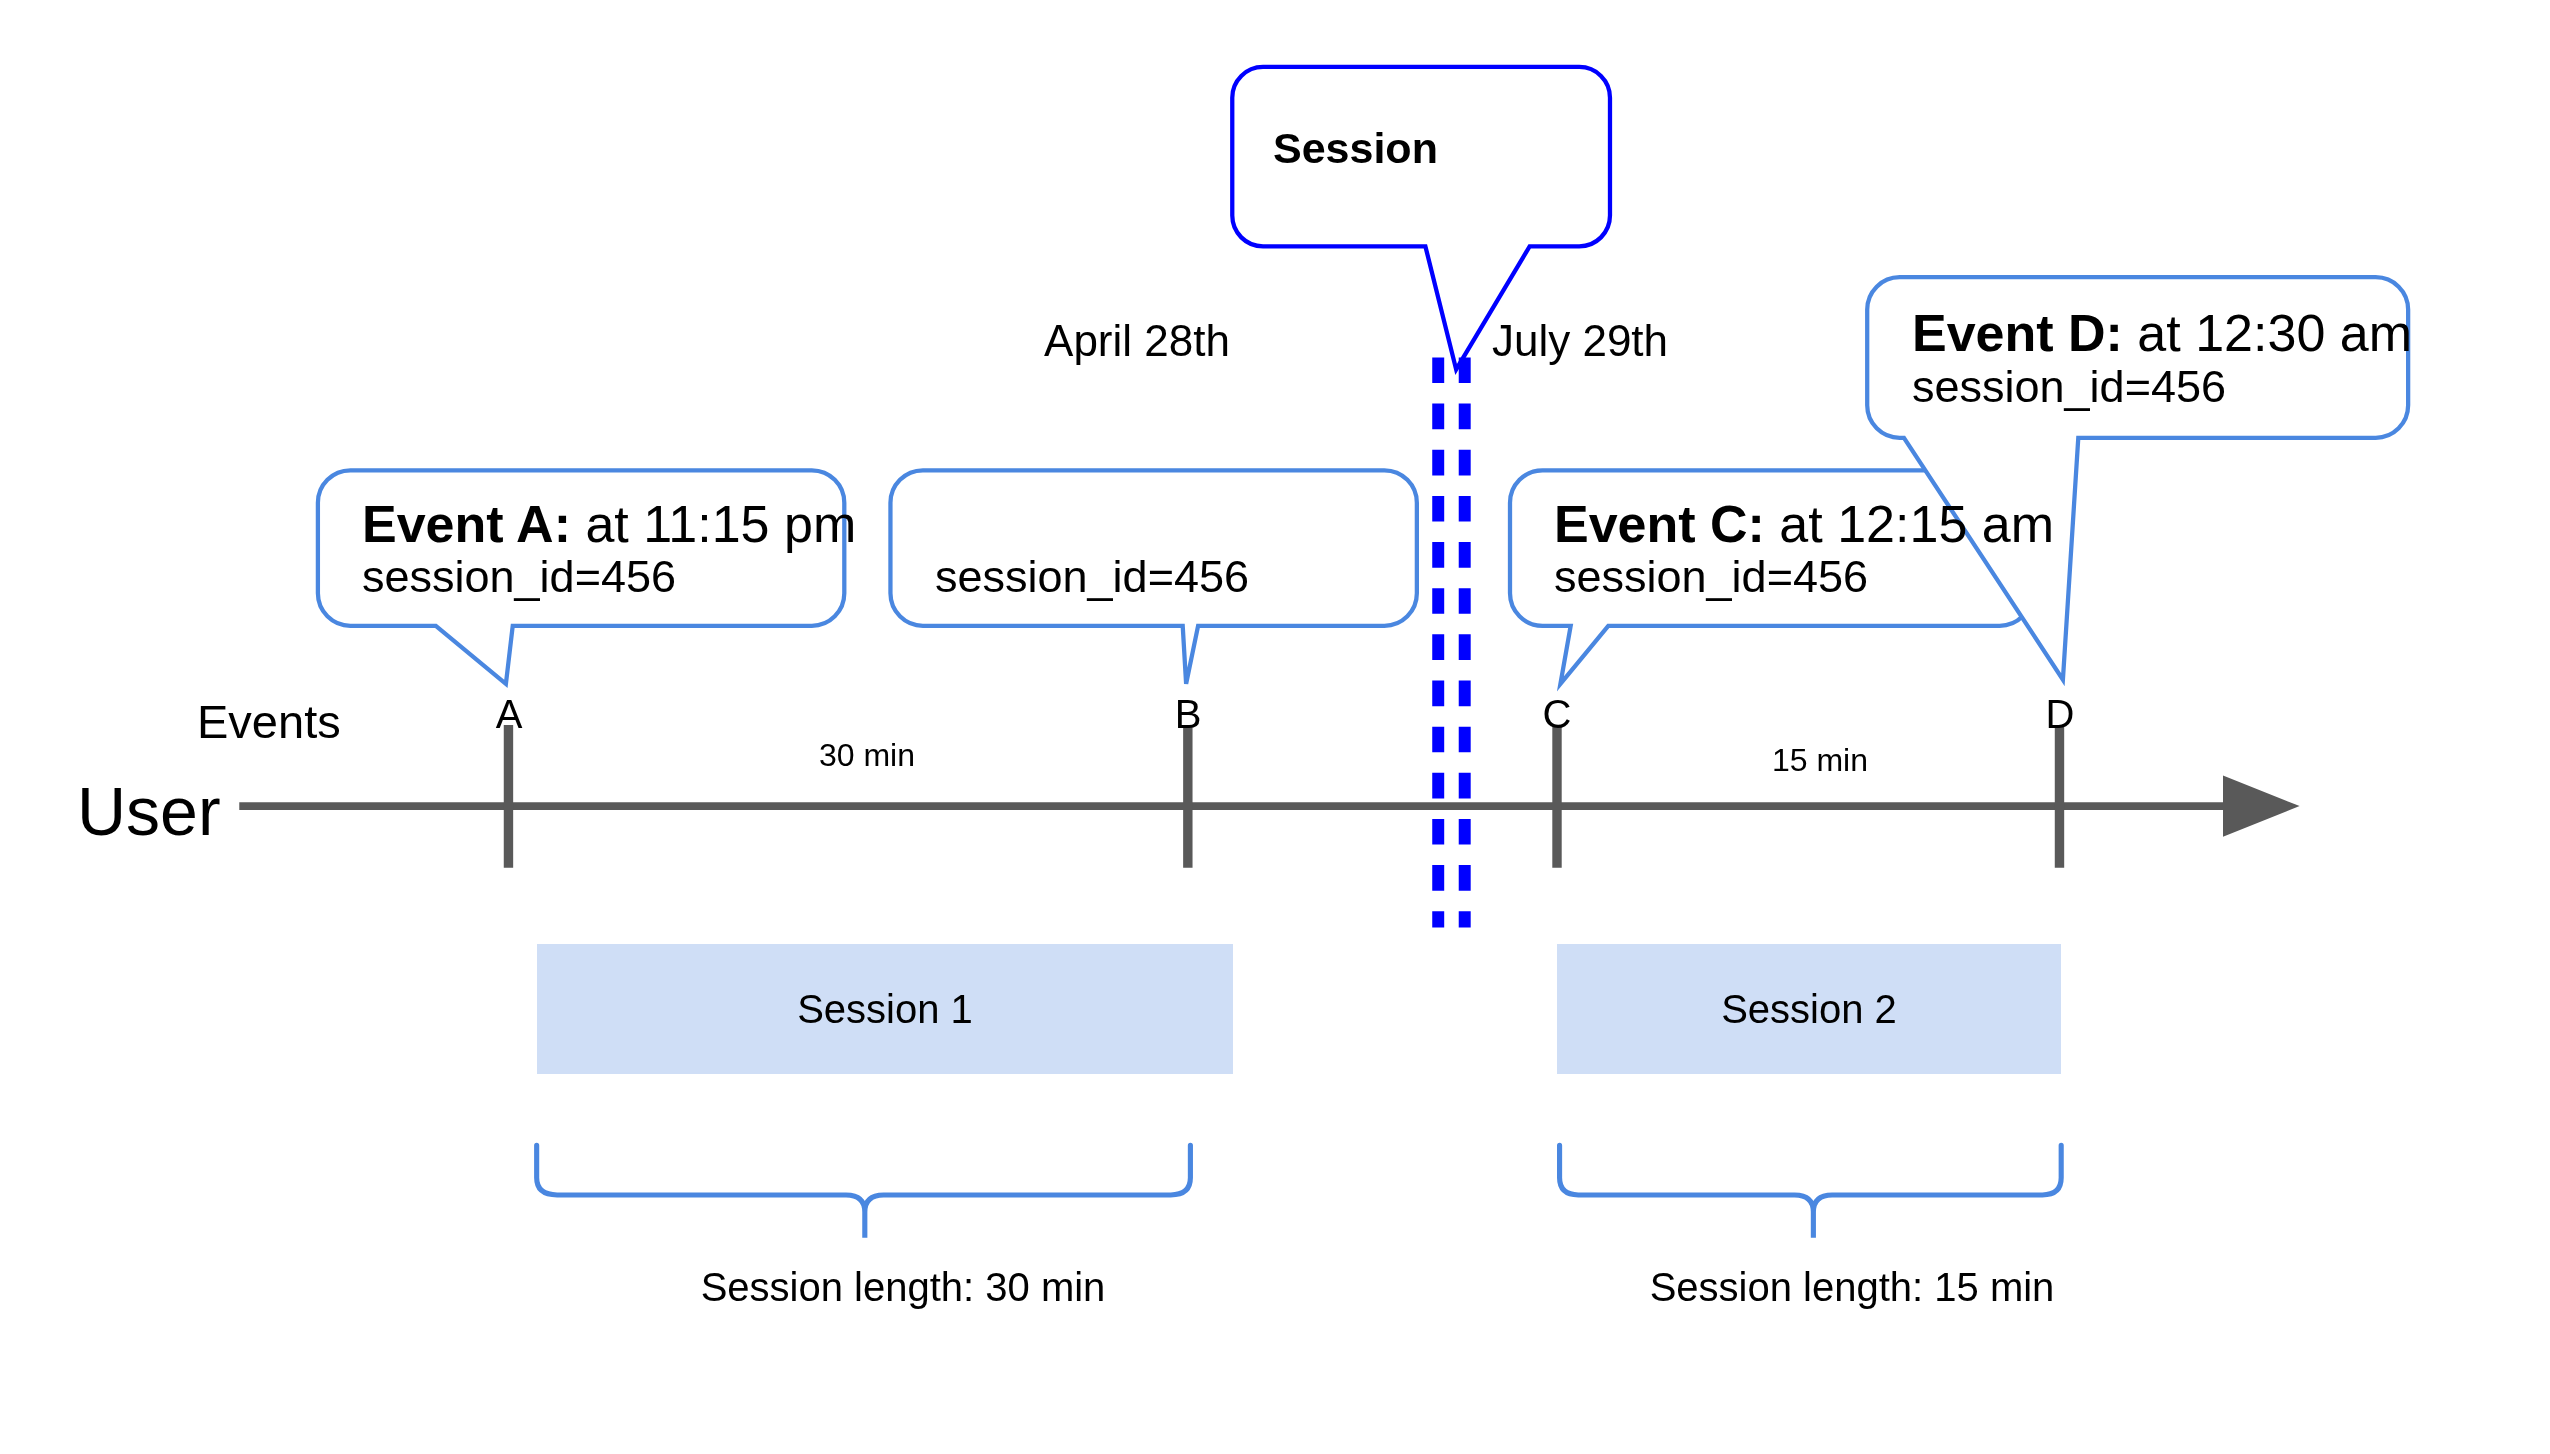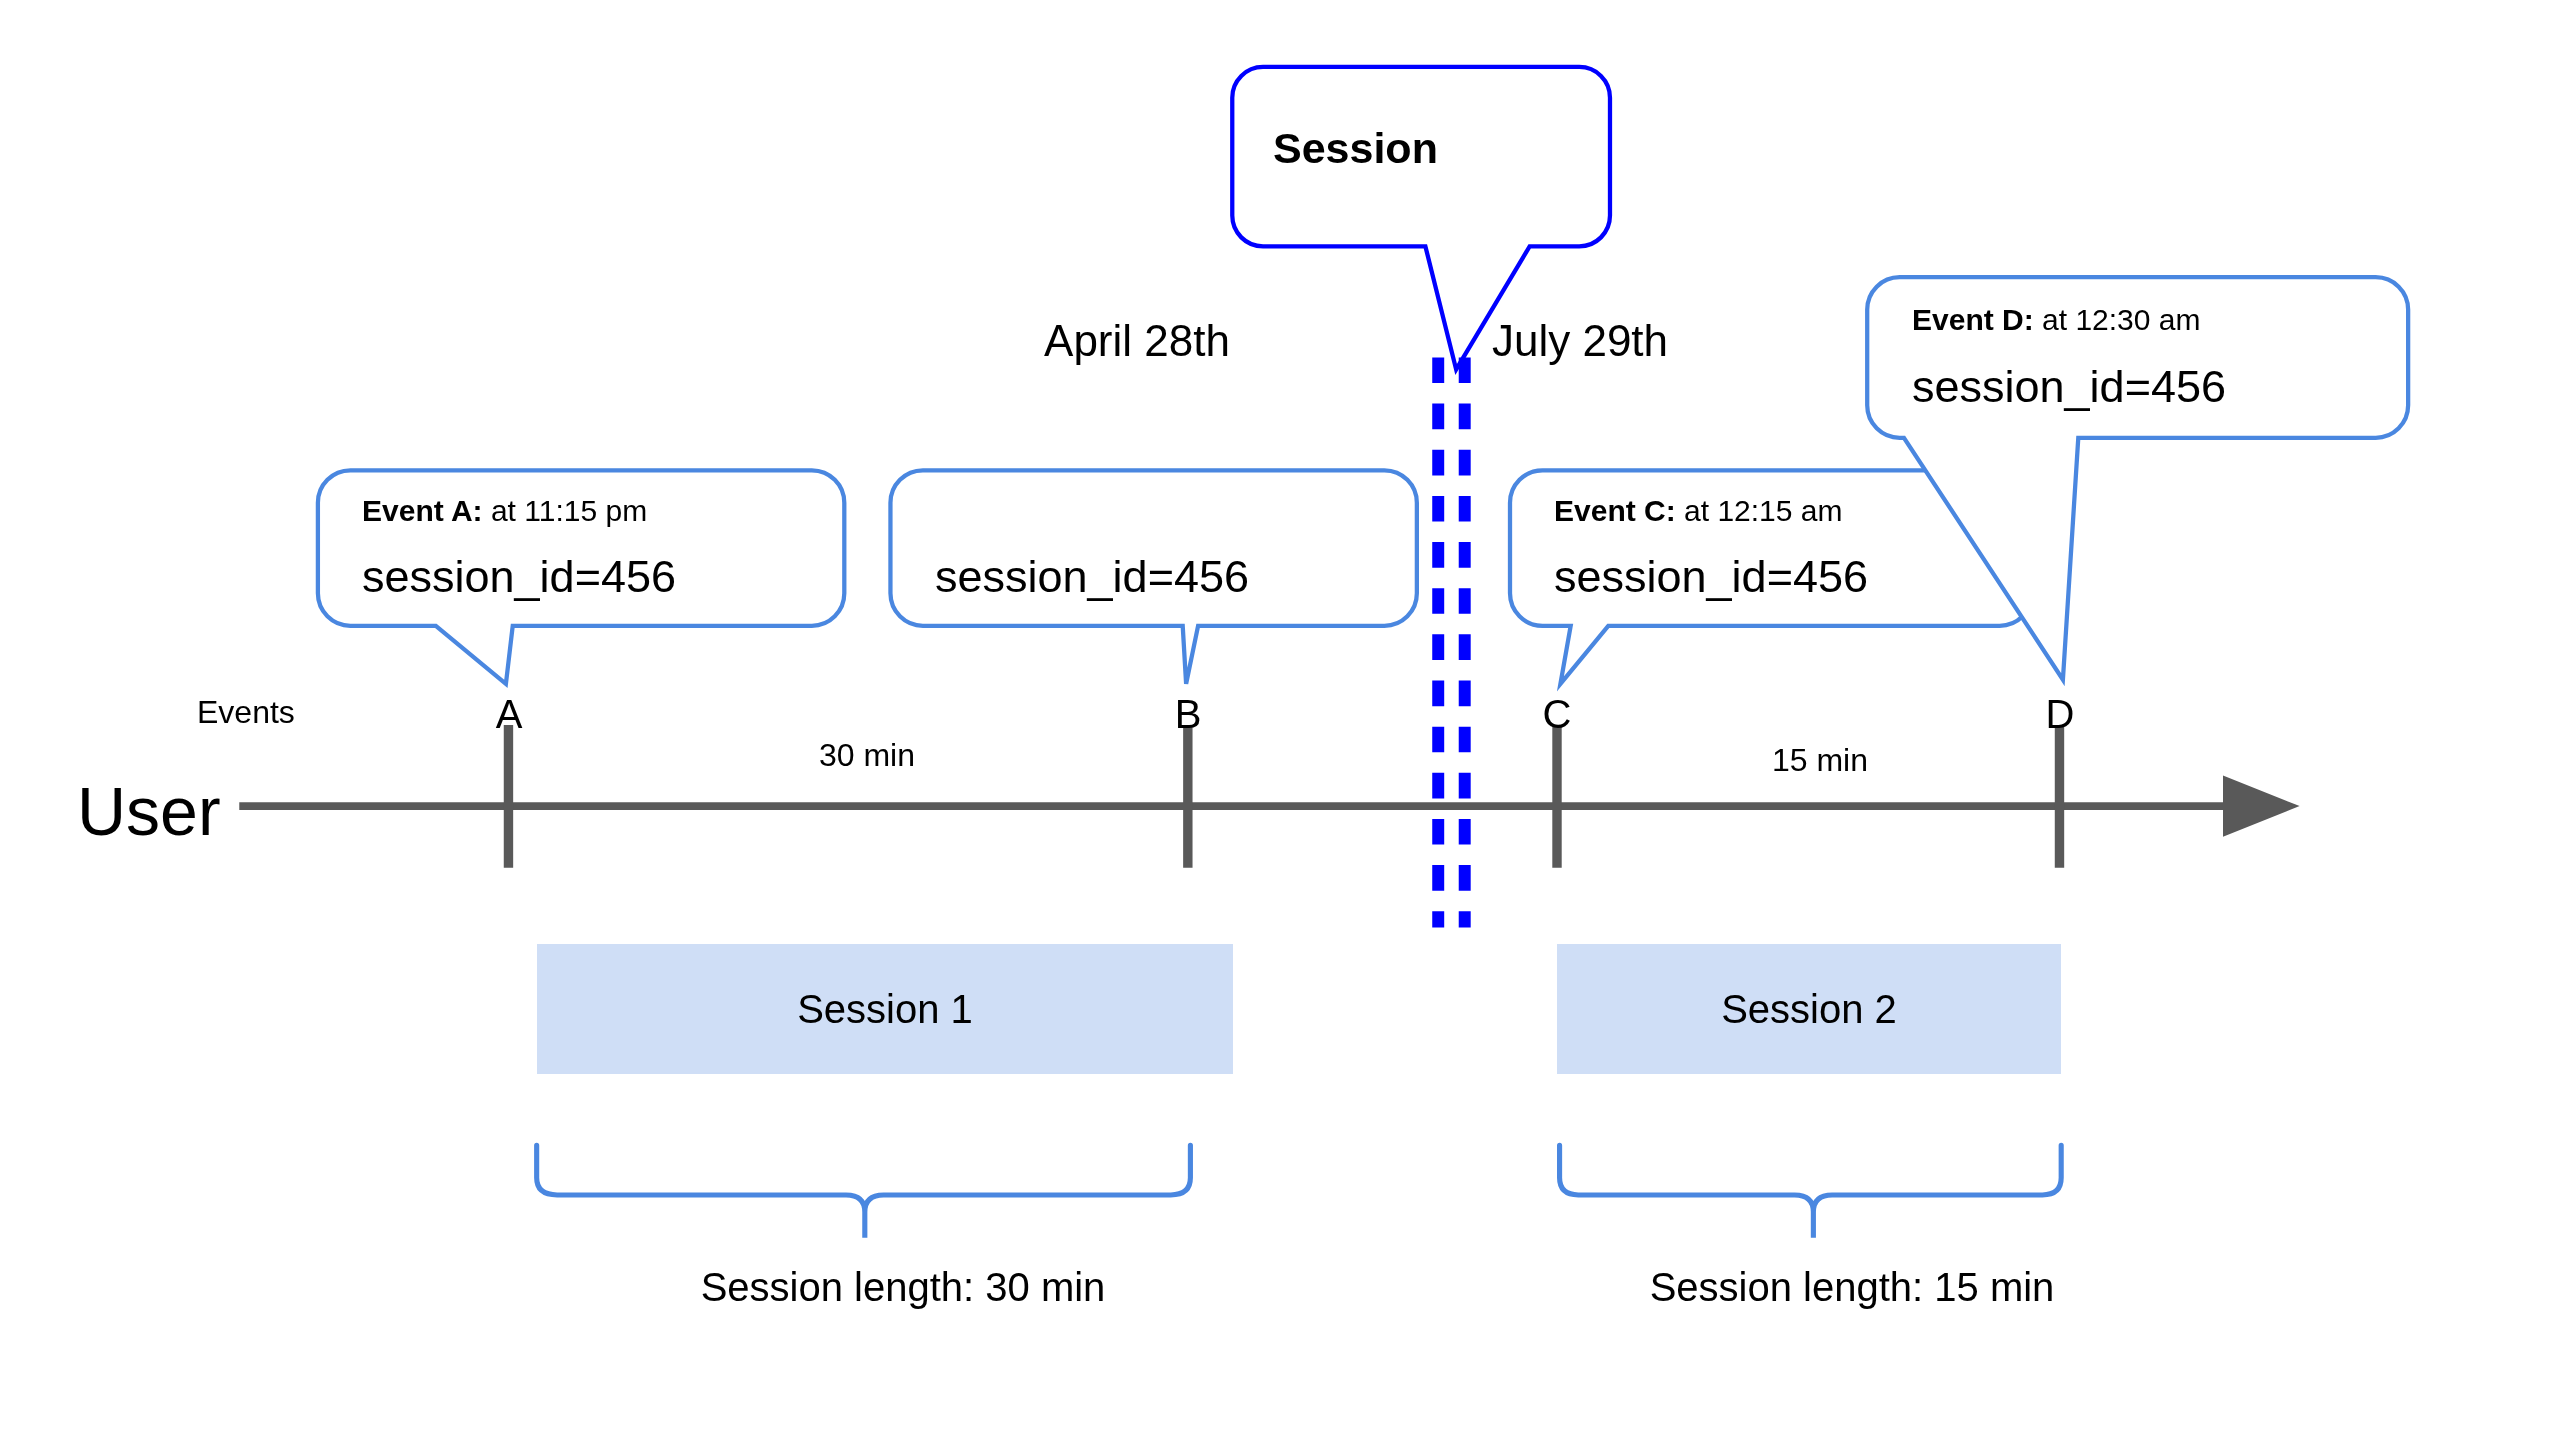--- a/index.html
+++ b/index.html
@@ -23,21 +23,21 @@
   }
   svg.layer {
     position: absolute;
     left: 0; top: 0;
     width: 2550px;
     height: 1455px;
     overflow: visible;
   }
   .callout-text {
     position: absolute;
-    font-size: 30px;
+    font-size: 52px;
     color: #000000;
     white-space: nowrap;
     font-family: "Liberation Sans", sans-serif;
   }
   .callout-text b { font-weight: bold; }
   .callout-line2 { position: absolute; font-size: 45px; white-space: nowrap; }
   .tick-letter {
     position: absolute;
     font-size: 40px;
     color: #000000;
@@ -241,21 +241,21 @@
   <div class="callout-text" style="left:1554px; top:494px;">
     <b>Event C:</b><span> at 12:15 am</span>
   </div>
   <div class="callout-line2" style="left:1554px; top:551px;">session_id=456</div>
 
   <div class="callout-text" style="left:1912px; top:303px;">
     <b>Event D:</b><span> at 12:30 am</span>
   </div>
   <div class="callout-line2" style="left:1912px; top:361px;">session_id=456</div>
 
-  <div class="row-label" style="left:197px; top:694px; font-size:32px;">Events</div>
+  <div class="row-label" style="left:197px; top:694px; font-size:47px;">Events</div>
   <div class="row-label" style="left:77px; top:772px; font-size:68px;">User</div>
 
   <div class="tick-letter" style="left:509px; top:692px;">A</div>
   <div class="tick-letter" style="left:1188px; top:692px;">B</div>
   <div class="tick-letter" style="left:1557px; top:692px;">C</div>
   <div class="tick-letter" style="left:2060px; top:692px;">D</div>
 
   <div class="dur-label" style="left:867px; top:737px;">30 min</div>
   <div class="dur-label" style="left:1820px; top:742px;">15 min</div>
 

